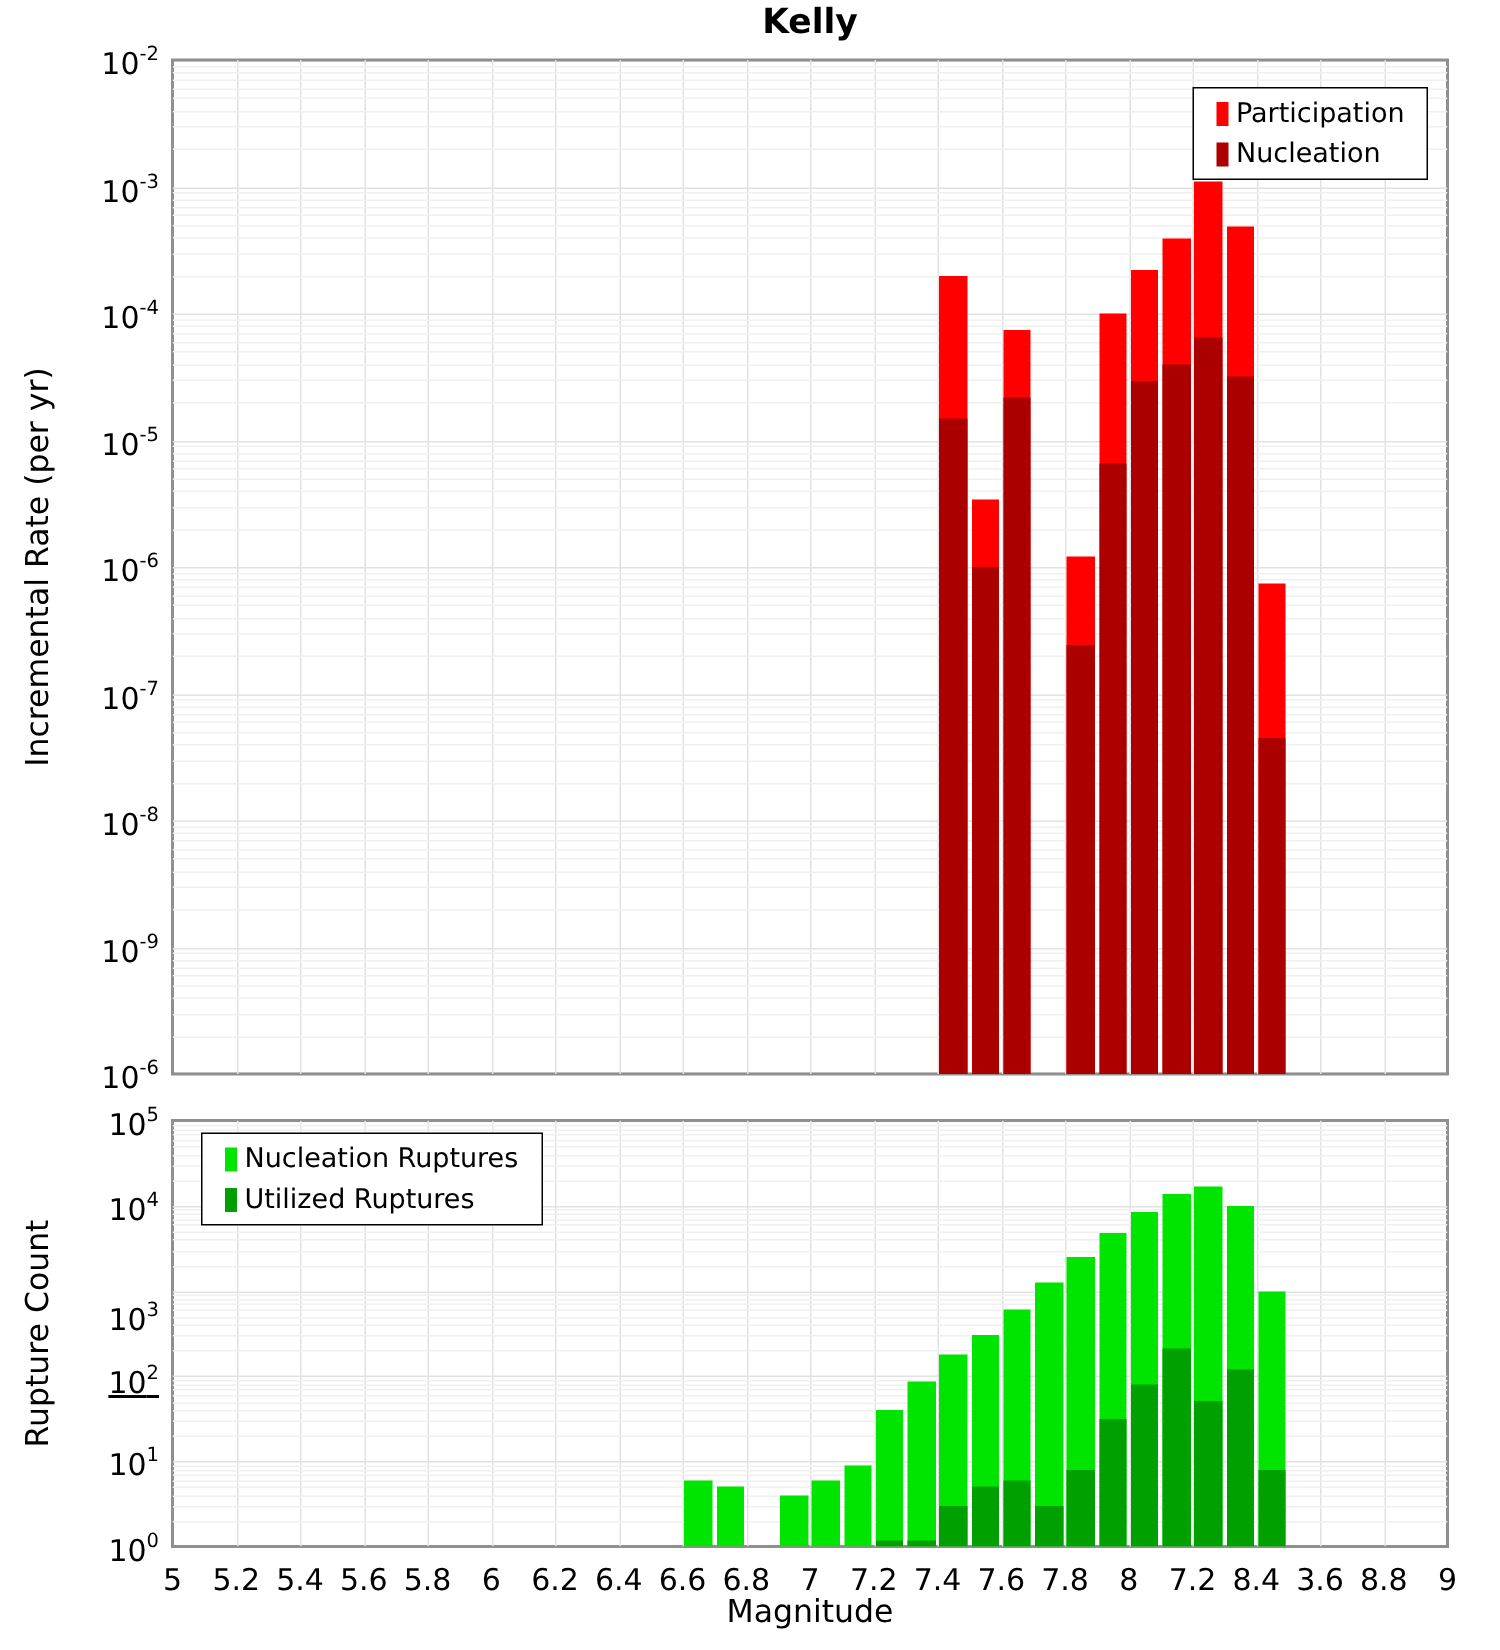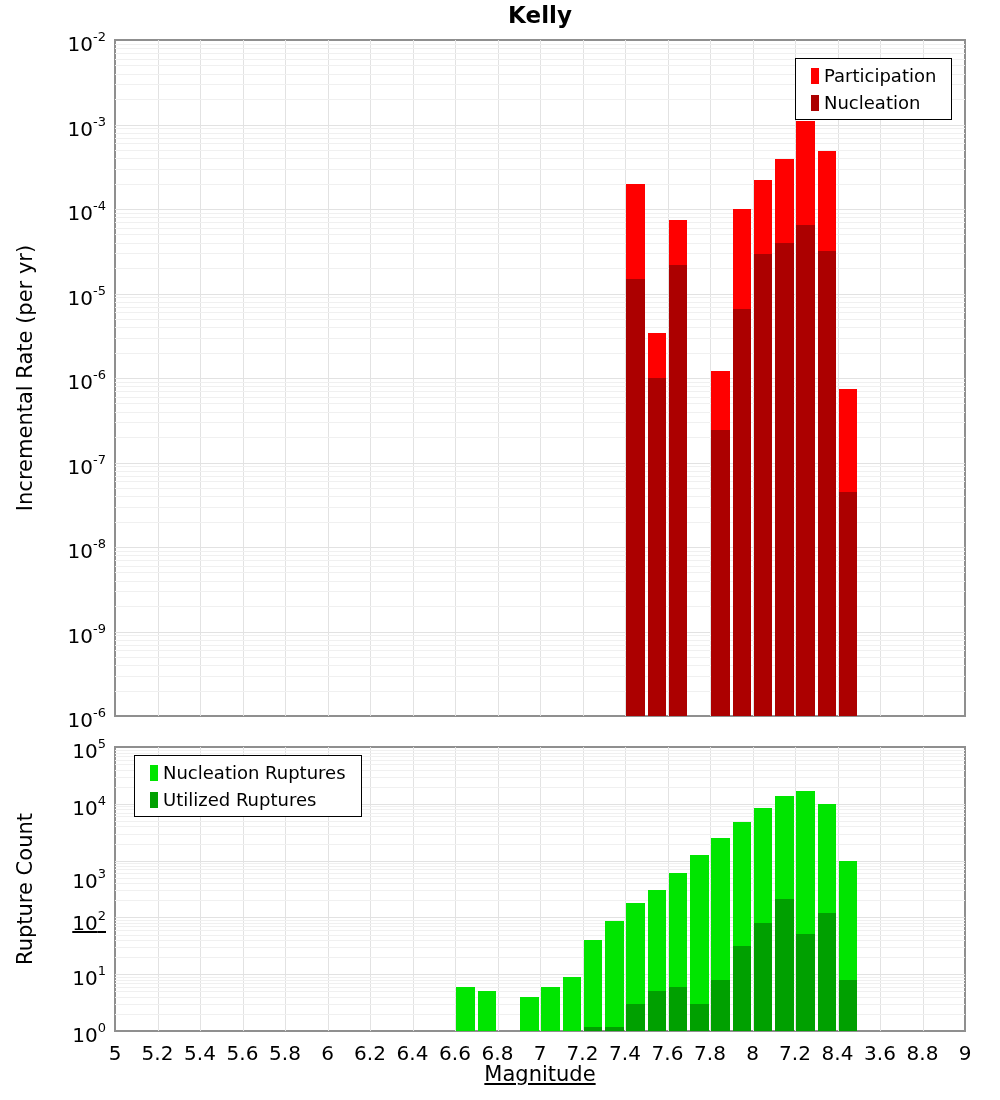--- a/index.html
+++ b/index.html
@@ -27,21 +27,20 @@
   .bar{position:absolute;}
   .ylab{
     position:absolute;font-size:21px;white-space:nowrap;
     transform:translate(-50%,-50%) rotate(-90deg);
   }
   #ylab-top{left:25px;top:378px;}
   #ylab-bottom{left:25px;top:889px;}
   .xlab{
     position:absolute;left:115px;top:1062px;width:850px;text-align:center;
     font-size:21px;
-    text-decoration:underline;
   }
   .ytick{
     position:absolute;left:0;width:106px;text-align:right;
     font-size:20px;line-height:26px;white-space:nowrap;
   }
   .ytick sup{font-size:13px;position:relative;top:-2px;}
   .xtick{
     position:absolute;width:64px;text-align:center;font-size:20px;top:1041px;
   }
   .legend{

